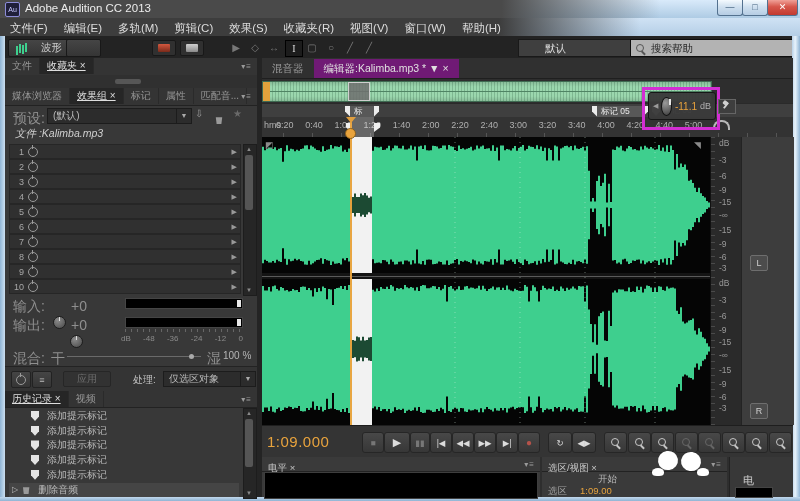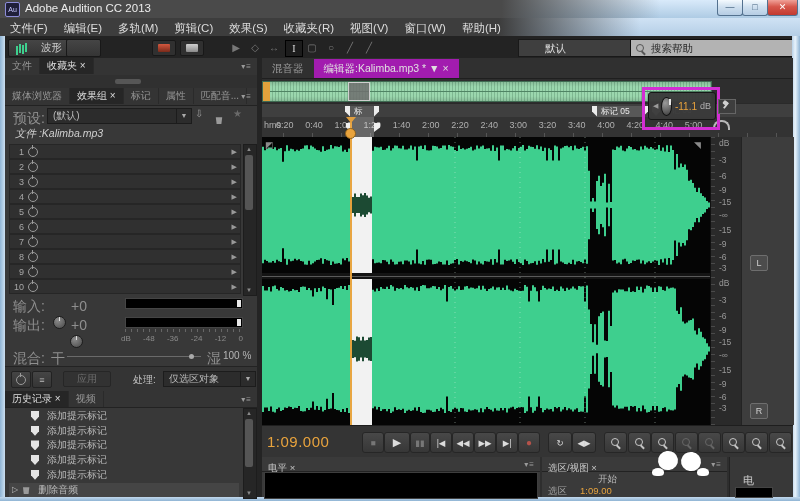--- a/index.html
+++ b/index.html
@@ -45,21 +45,21 @@
   .magico.light i{border-color:#c6c6c6}.magico.light b{background:#c6c6c6}
   .magico.dim i{border-color:#666}.magico.dim b{background:#666}
   
   .aero-l{left:0;top:36px;width:5px;height:465px;background:linear-gradient(to right,#8fb4d4,#cbdff0);}
   .aero-r{left:792px;top:36px;width:8px;height:465px;background:linear-gradient(to left,#8fb4d4,#e8f3fc 60%,#b9d2e8);}
   .aero-b{left:0;top:497px;width:800px;height:4px;background:linear-gradient(#c2d8ec,#8fb4d4);}
   
   .tabrow{background:#343434;border-bottom:1px solid #222;}
   .tab{display:inline-block;padding:0 7px;font-size:10px;color:#969696;line-height:16px;
       border-right:1px solid #2a2a2a;white-space:nowrap;overflow:hidden;}
-  .tab.active{background:#262626;color:#dedede;}
+  .tab.active{background:#262626;color:#dedede;text-decoration:underline;}
   .pmenu{color:#9a9a9a;font-size:8px;letter-spacing:1px;}
   
   .leftcol{left:5px;top:58px;width:252px;height:439px;background:#383838;}
   .lc-div{background:#242424;}
   .strip-grip{background:#565656;border-radius:2px;}
   .ddbox{background:#2c2c2c;border:1px solid #1c1c1c;color:#bbb;font-size:10px;line-height:14px;padding-left:5px;}
   .ddbox .arr{position:absolute;right:0;top:0;width:14px;height:100%;border-left:1px solid #1c1c1c;
       color:#aaa;font-size:7px;text-align:center;}
   .slotrow{left:4px;width:230px;height:13px;background:#303030;border:1px solid #262626;
       display:flex;align-items:center;font-size:9px;color:#a8a8a8;}
@@ -87,21 +87,21 @@
   .histrow.hl{background:#454545;}
   .mflag{display:inline-block;width:8px;height:10px;background:#e4e4e4;
       clip-path:polygon(0 0,100% 0,100% 55%,50% 100%,0 55%);}
   .trashic{display:inline-block;width:8px;height:9px;background:#9a9a9a;
       clip-path:polygon(10% 25%,90% 25%,80% 100%,20% 100%);position:relative;}
   .trashic::before{content:'';position:absolute;left:0;top:0;width:8px;height:2px;background:#9a9a9a;}
   
   .editor{left:262px;top:58px;width:531px;height:439px;background:#2e2e2e;}
   .etabs{left:0;top:0;width:531px;height:20px;background:#303030;border-bottom:1px solid #1f1f1f;}
   .etab{display:inline-block;font-size:10.5px;color:#9a9a9a;line-height:19px;padding:0 10px;}
-  .etab.active{background:#a21caf;color:#e0e0e0;}
+  .etab.active{background:#701a75;color:#e0e0e0;}
   .ovstrip{left:0;top:23px;width:450px;height:21px;background:#9bd7ae;border:1px solid #3f6b52;box-sizing:border-box;}
   .ovtex{position:absolute;inset:0;
      background:
        linear-gradient(rgba(0,0,0,.12),rgba(0,0,0,0) 25%,rgba(0,0,0,0) 75%,rgba(0,0,0,.12)),
        repeating-linear-gradient(to right,rgba(40,90,60,.25) 0 1px,transparent 1px 3px);}
   .ovmid{position:absolute;left:0;right:0;top:9px;height:1px;background:#4f8464;}
   .ovhandle{position:absolute;left:0;top:0;width:7px;height:100%;background:#e2a23c;}
   .ovview{position:absolute;top:0;height:100%;background:rgba(110,110,110,.85);border:1px solid #cfcfcf;box-sizing:border-box;}
   .mkrow{left:0;top:45px;width:531px;height:14px;background:#3f3f3f;border-top:1px solid #2a2a2a;border-bottom:1px solid #262626;}
   .mk{position:absolute;top:1px;height:12px;display:flex;align-items:center;}

